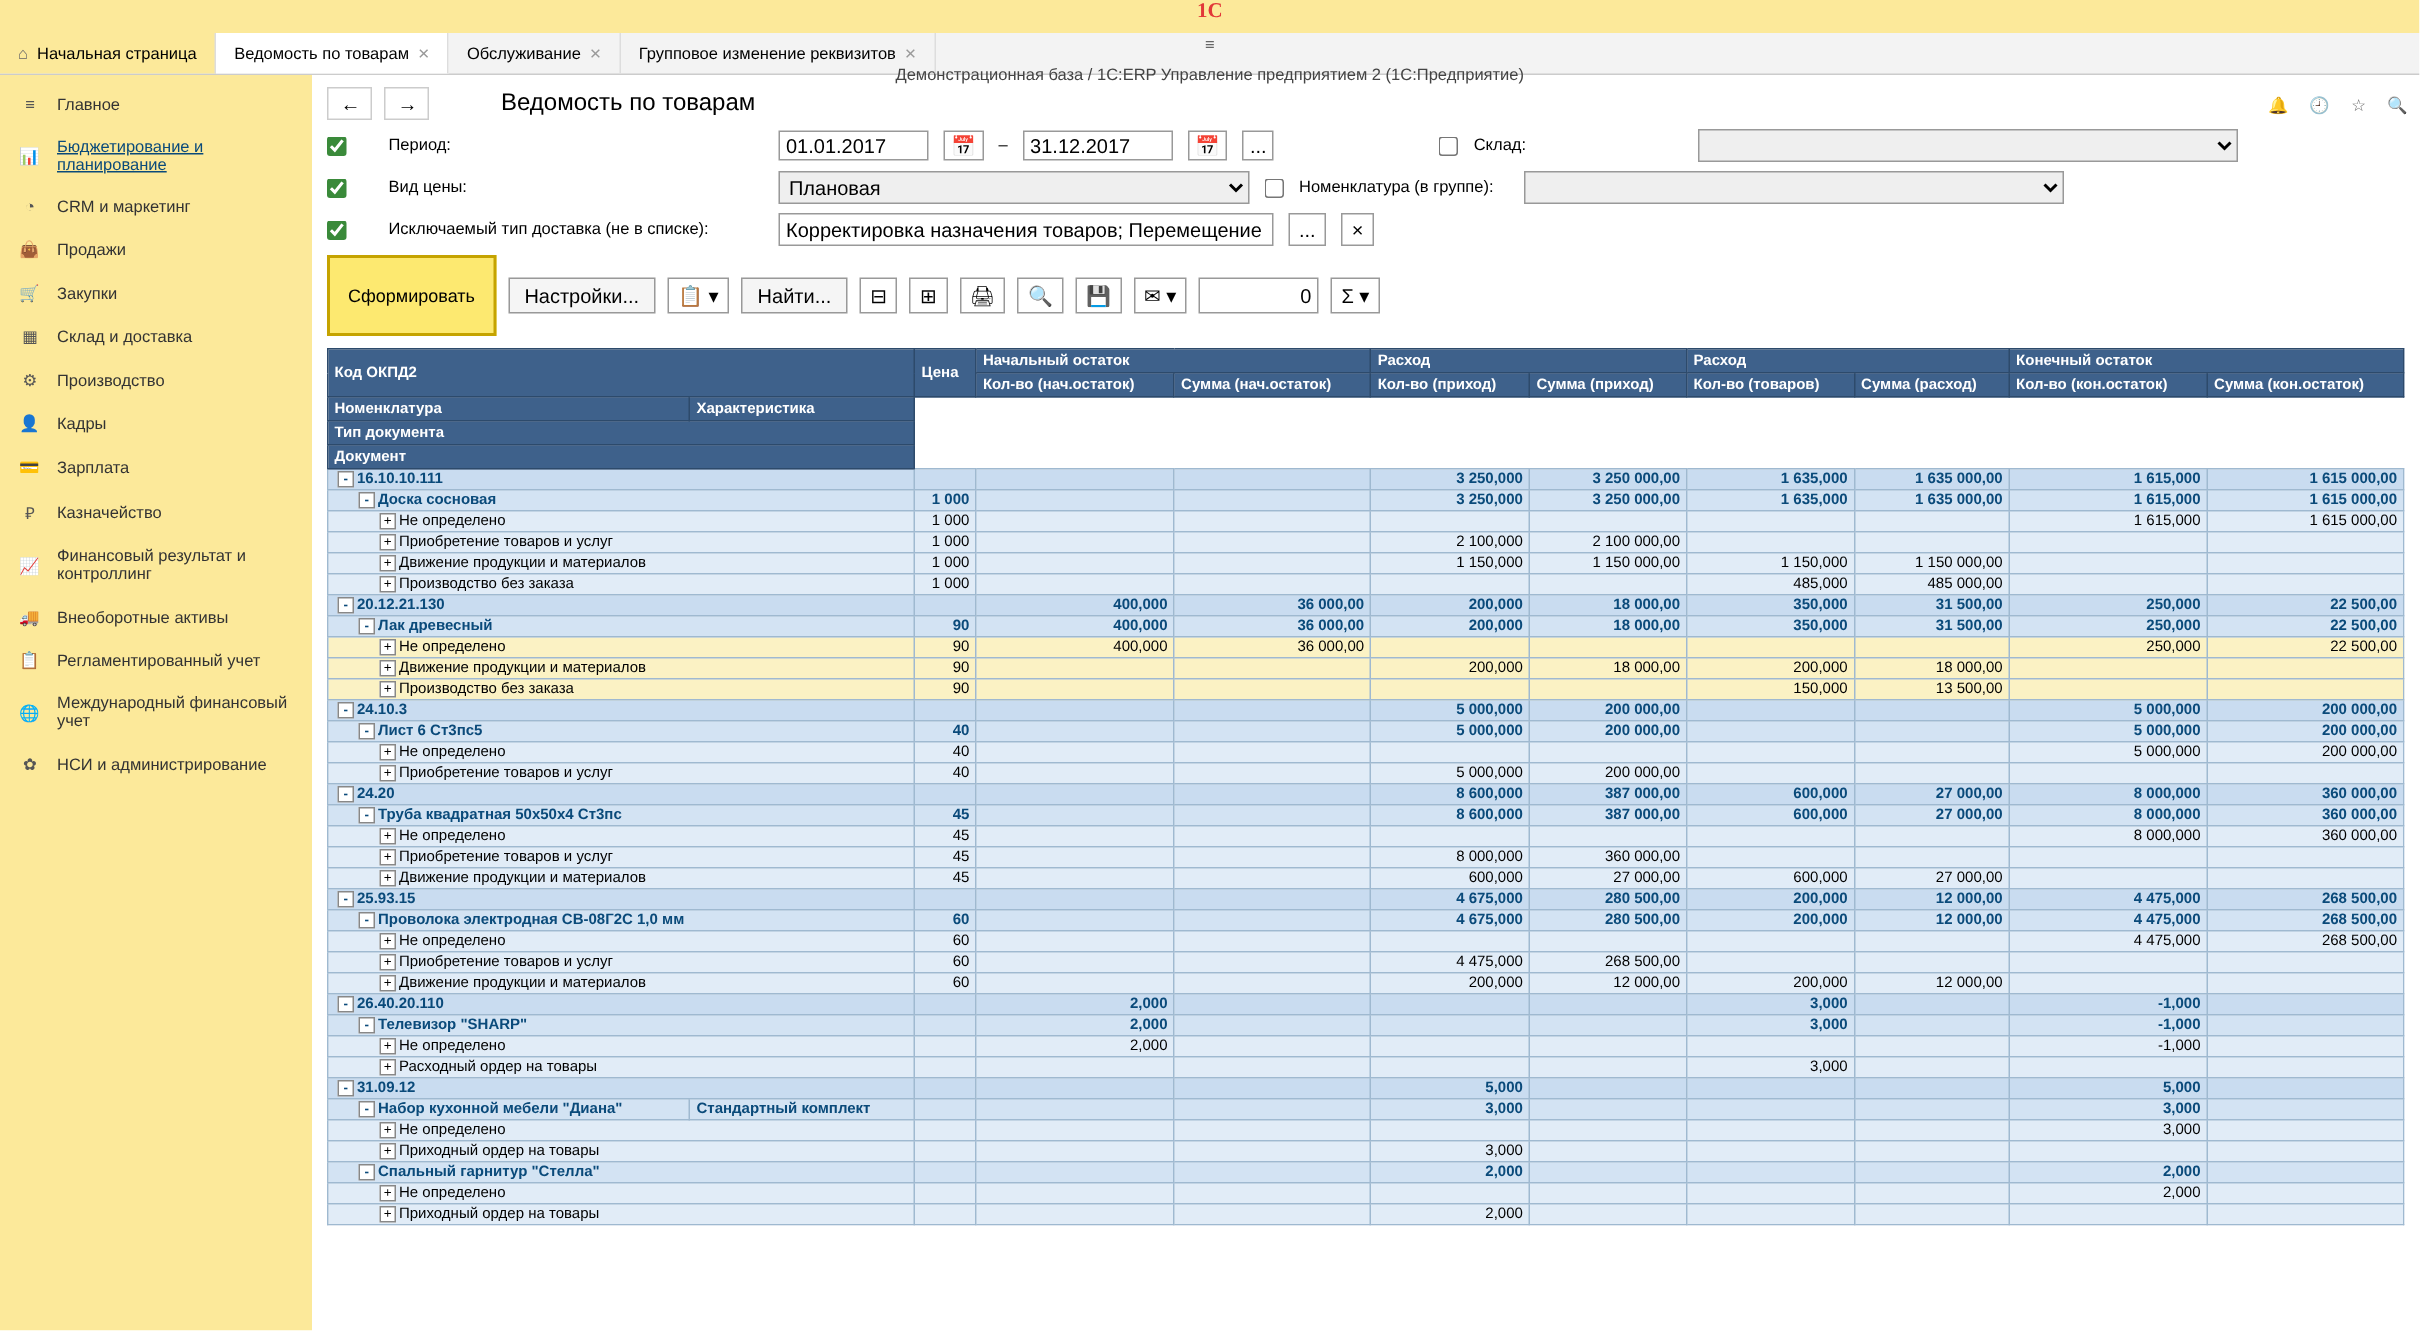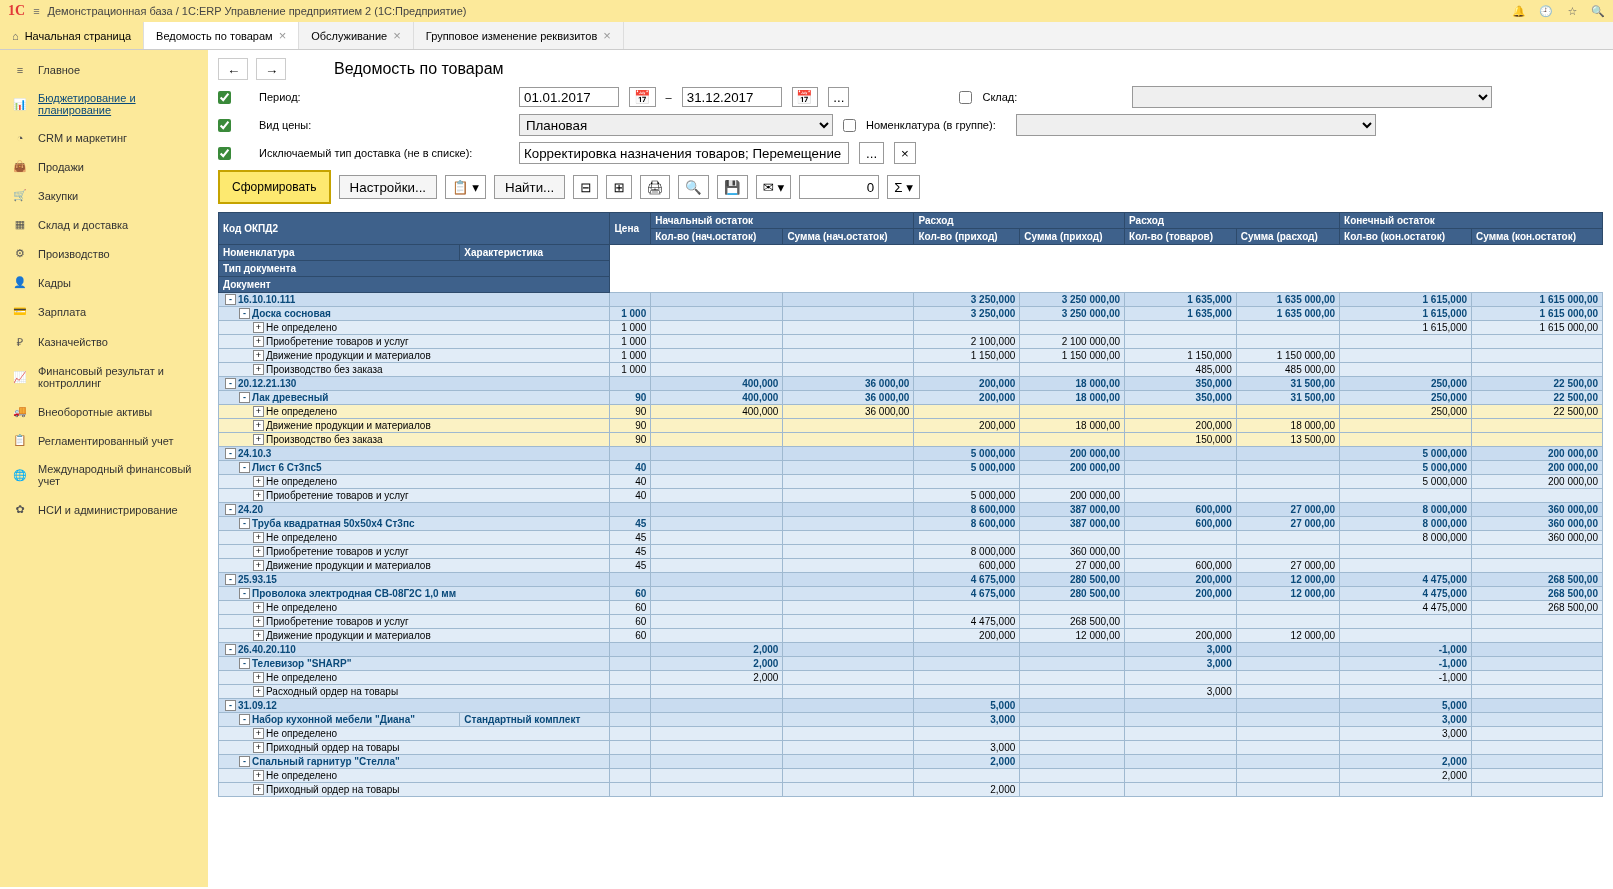--- a/index.html
+++ b/index.html
@@ -1,18 +1,18 @@
 <!DOCTYPE html>
 <html><head>
 <meta charset="utf-8">
 <style>
 * { box-sizing: border-box; margin: 0; padding: 0; }
 body { font-family: Arial, sans-serif; font-size: 11px; background: #fff; }
 
-.titlebar { background: #fce99a; height: 22px; display: flex; align-items: center; padding: 0 8px; gap: 8px; }
+.titlebar { background: #fce99a; height: 22px; display: flex; align-items: center; padding: 0 8px; gap: 8px; flex-direction: column; }
 .logo { color: #e23838; font-weight: bold; font-size: 14px; font-family: Georgia, serif; }
 .menu-icon { color: #666; cursor: pointer; }
 .title-text { color: #444; }
 .title-icons { margin-left: auto; display: flex; gap: 14px; color: #666; }
 .title-icons span { cursor: pointer; }
 
 .tabbar { background: #f3f3f3; display: flex; border-bottom: 1px solid #ccc; }
 .tab { padding: 6px 12px; border-right: 1px solid #ddd; display: flex; align-items: center; gap: 6px; }
 .tab.active { background: #fff; }
 .tab.first { background: #fce99a; }
@@ -34,21 +34,21 @@
 .filter-row { display: flex; align-items: center; gap: 10px; margin-bottom: 6px; }
 .chk { accent-color: #3a8a3a; }
 .lbl { width: 250px; margin-left: 18px; }
 .date-in { border: 1px solid #999; padding: 2px 4px; width: 100px; height: 20px; }
 .date-btn { border: 1px solid #999; background: #fff; padding: 0 4px; height: 20px; }
 .sel { border: 1px solid #999; height: 22px; padding: 2px; }
 .txt-in { border: 1px solid #999; height: 22px; padding: 2px 4px; }
 .small-btn { border: 1px solid #999; background: #fff; height: 22px; padding: 0 6px; cursor: pointer; }
 
 .toolbar { display: flex; align-items: center; gap: 8px; margin-bottom: 8px; }
-.btn-primary { background: #fde970; border: 2px solid #c5a300; padding: 8px 12px; cursor: pointer; font-size: 12px; }
+.btn-primary { background: #fde970; border: 2px solid #c5a300; padding: 18px 12px; cursor: pointer; font-size: 12px; }
 .btn { border: 1px solid #999; background: #f5f5f5; padding: 3px 10px; cursor: pointer; height: 24px; }
 .btn-icon { border: 1px solid #999; background: #fff; padding: 2px 6px; cursor: pointer; height: 24px; display:inline-flex; align-items:center; }
 .num-in { border: 1px solid #999; height: 24px; width: 80px; text-align: right; padding: 0 4px; }
 
 .grid-wrap { overflow: auto; max-height: 600px; }
 table.grid { border-collapse: collapse; font-size: 10px; width: 100%; }
 .grid th { background: #3e618b; color: #fff; border: 1px solid #2d4a6b; padding: 2px 4px; text-align: left; font-weight: bold; }
 .grid td { border: 1px solid #9fb9d0; padding: 1px 4px; background: #e1ecf7; }
 .grid tr.lvl0 td { background: #c9dcf0; color: #0a4a7a; font-weight: bold; }
 .grid tr.lvl1 td { background: #d3e3f3; color: #0a4a7a; font-weight: bold; }

